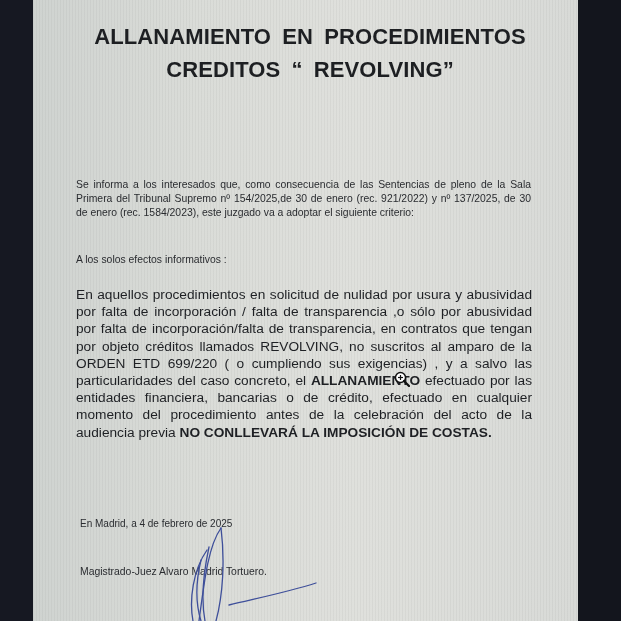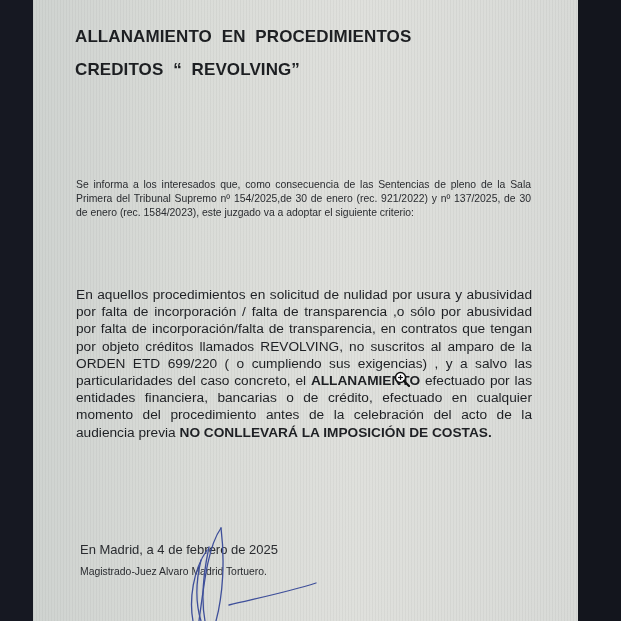--- a/index.html
+++ b/index.html
@@ -15,40 +15,40 @@
     background: linear-gradient(90deg, #cfd3d0 0%, #dadcd8 30%, #dfe0dc 60%, #d8dad7 100%);
     overflow:hidden;
   }
   .page::before {
     content:""; position:absolute; inset:0;
     background: repeating-linear-gradient(90deg, rgba(0,0,0,0.035) 0px, rgba(0,0,0,0.035) 1px, transparent 1px, transparent 3px);
     pointer-events:none;
   }
   .title {
     position:absolute; left:42px; top:20px; width:470px;
-    font-weight:bold; font-size:17px; line-height:33px; color:#1d1f22;
-    letter-spacing:0.1px; word-spacing:5px;
+    font-weight:bold; font-size:22px; line-height:33px; color:#1d1f22;
+    letter-spacing:0.1px; word-spacing:5px;text-align:center;
   }
   .intro {
     position:absolute; left:43px; top:178px; width:455px;
     font-size:10.4px; line-height:14.2px; color:#2a2c30; text-align:justify;
   }
   .informativos {
     position:absolute; left:43px; top:254px;
     font-size:10.4px; color:#2a2c30;
   }
   .main {
     position:absolute; left:43px; top:286px; width:456px;
     font-size:13.7px; line-height:17.2px; color:#1e2024; text-align:justify;
     font-weight:500;
   }
   .main b { font-weight:bold; }
   .date {
     position:absolute; left:47px; top:518px;
-    font-size:13px; color:#2a2c30;margin-top:24px;
+    font-size:10px; color:#2a2c30;
   }
   .signer {
     position:absolute; left:47px; top:566px;
     font-size:10.4px; color:#2a2c30;
   }
   .signature { position:absolute; left:0; top:0; width:545px; height:621px; pointer-events:none; }
   .cursor { position:absolute; left:361px; top:371px; width:16px; height:16px; }
 </style>
 </head>
 <body>
@@ -57,20 +57,21 @@
 <div class="bezel-right"></div>
 
 <div class="page">
   <div class="title">
     <div>ALLANAMIENTO  EN  PROCEDIMIENTOS</div>
     <div>CREDITOS “ REVOLVING”</div>
   </div>
 
   <div class="intro">Se informa a los interesados que, como consecuencia de las  Sentencias de pleno de la Sala Primera del Tribunal Supremo nº 154/2025,de 30 de enero (rec. 921/2022) y nº 137/2025, de 30 de enero (rec. 1584/2023), este juzgado va a adoptar el siguiente criterio:</div>
 
+  <div class="informativos">A los solos efectos informativos :</div>
 
   <div class="main"><span>En aquellos procedimientos en solicitud de nulidad  por usura y abusividad  por falta de incorporación / falta de transparencia ,o sólo por abusividad por falta de incorporación/falta de transparencia,  en contratos que tengan por objeto créditos llamados REVOLVING, no suscritos al amparo de la ORDEN ETD 699/220 ( o cumpliendo sus exigencias) , y a salvo las particularidades del caso concreto, el </span><b>ALLANAMIENTO</b><span> efectuado por las entidades financiera, bancarias o de crédito, efectuado en cualquier momento del procedimiento antes de la celebración del acto de la audiencia previa  </span><b>NO CONLLEVARÁ LA IMPOSICIÓN DE COSTAS.</b></div>
 
   <div class="date">En Madrid, a 4 de febrero de 2025</div>
 
   <div class="signer">Magistrado-Juez Alvaro Madrid Tortuero.</div>
 
   <svg class="signature" viewBox="0 0 545 621">
     <g fill="none" stroke="#3e4f9a" stroke-width="1.3" stroke-linecap="round">
       <path d="M188 528 C 176 545, 172 575, 166 621"></path>

